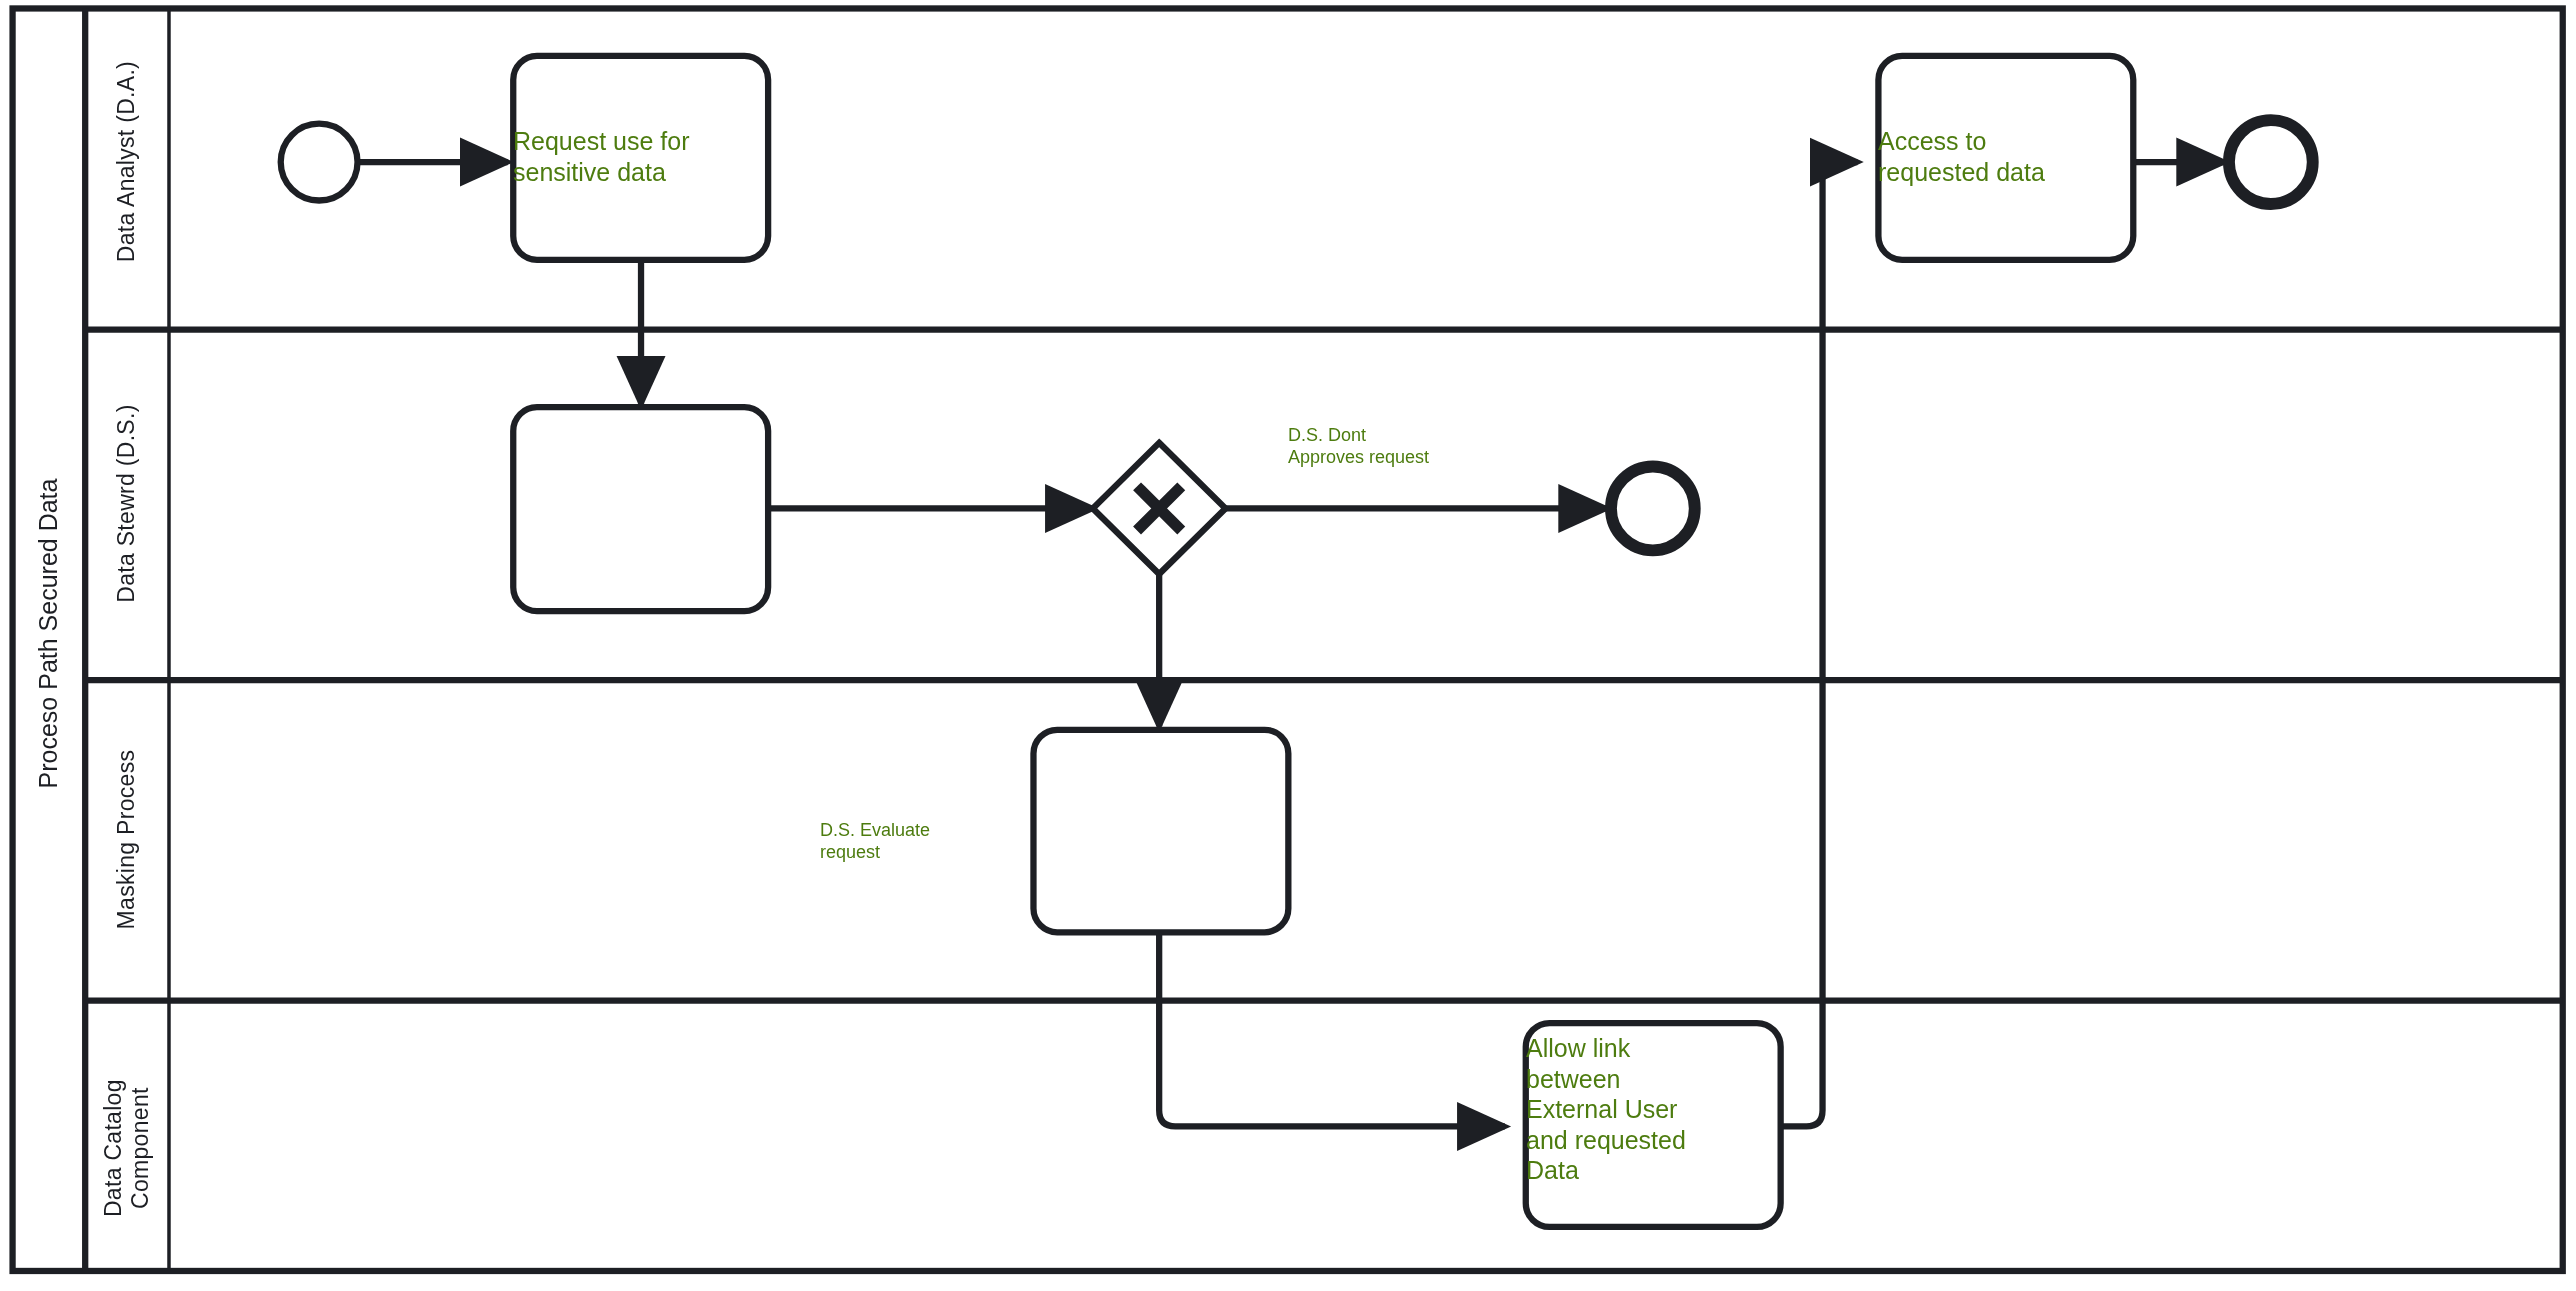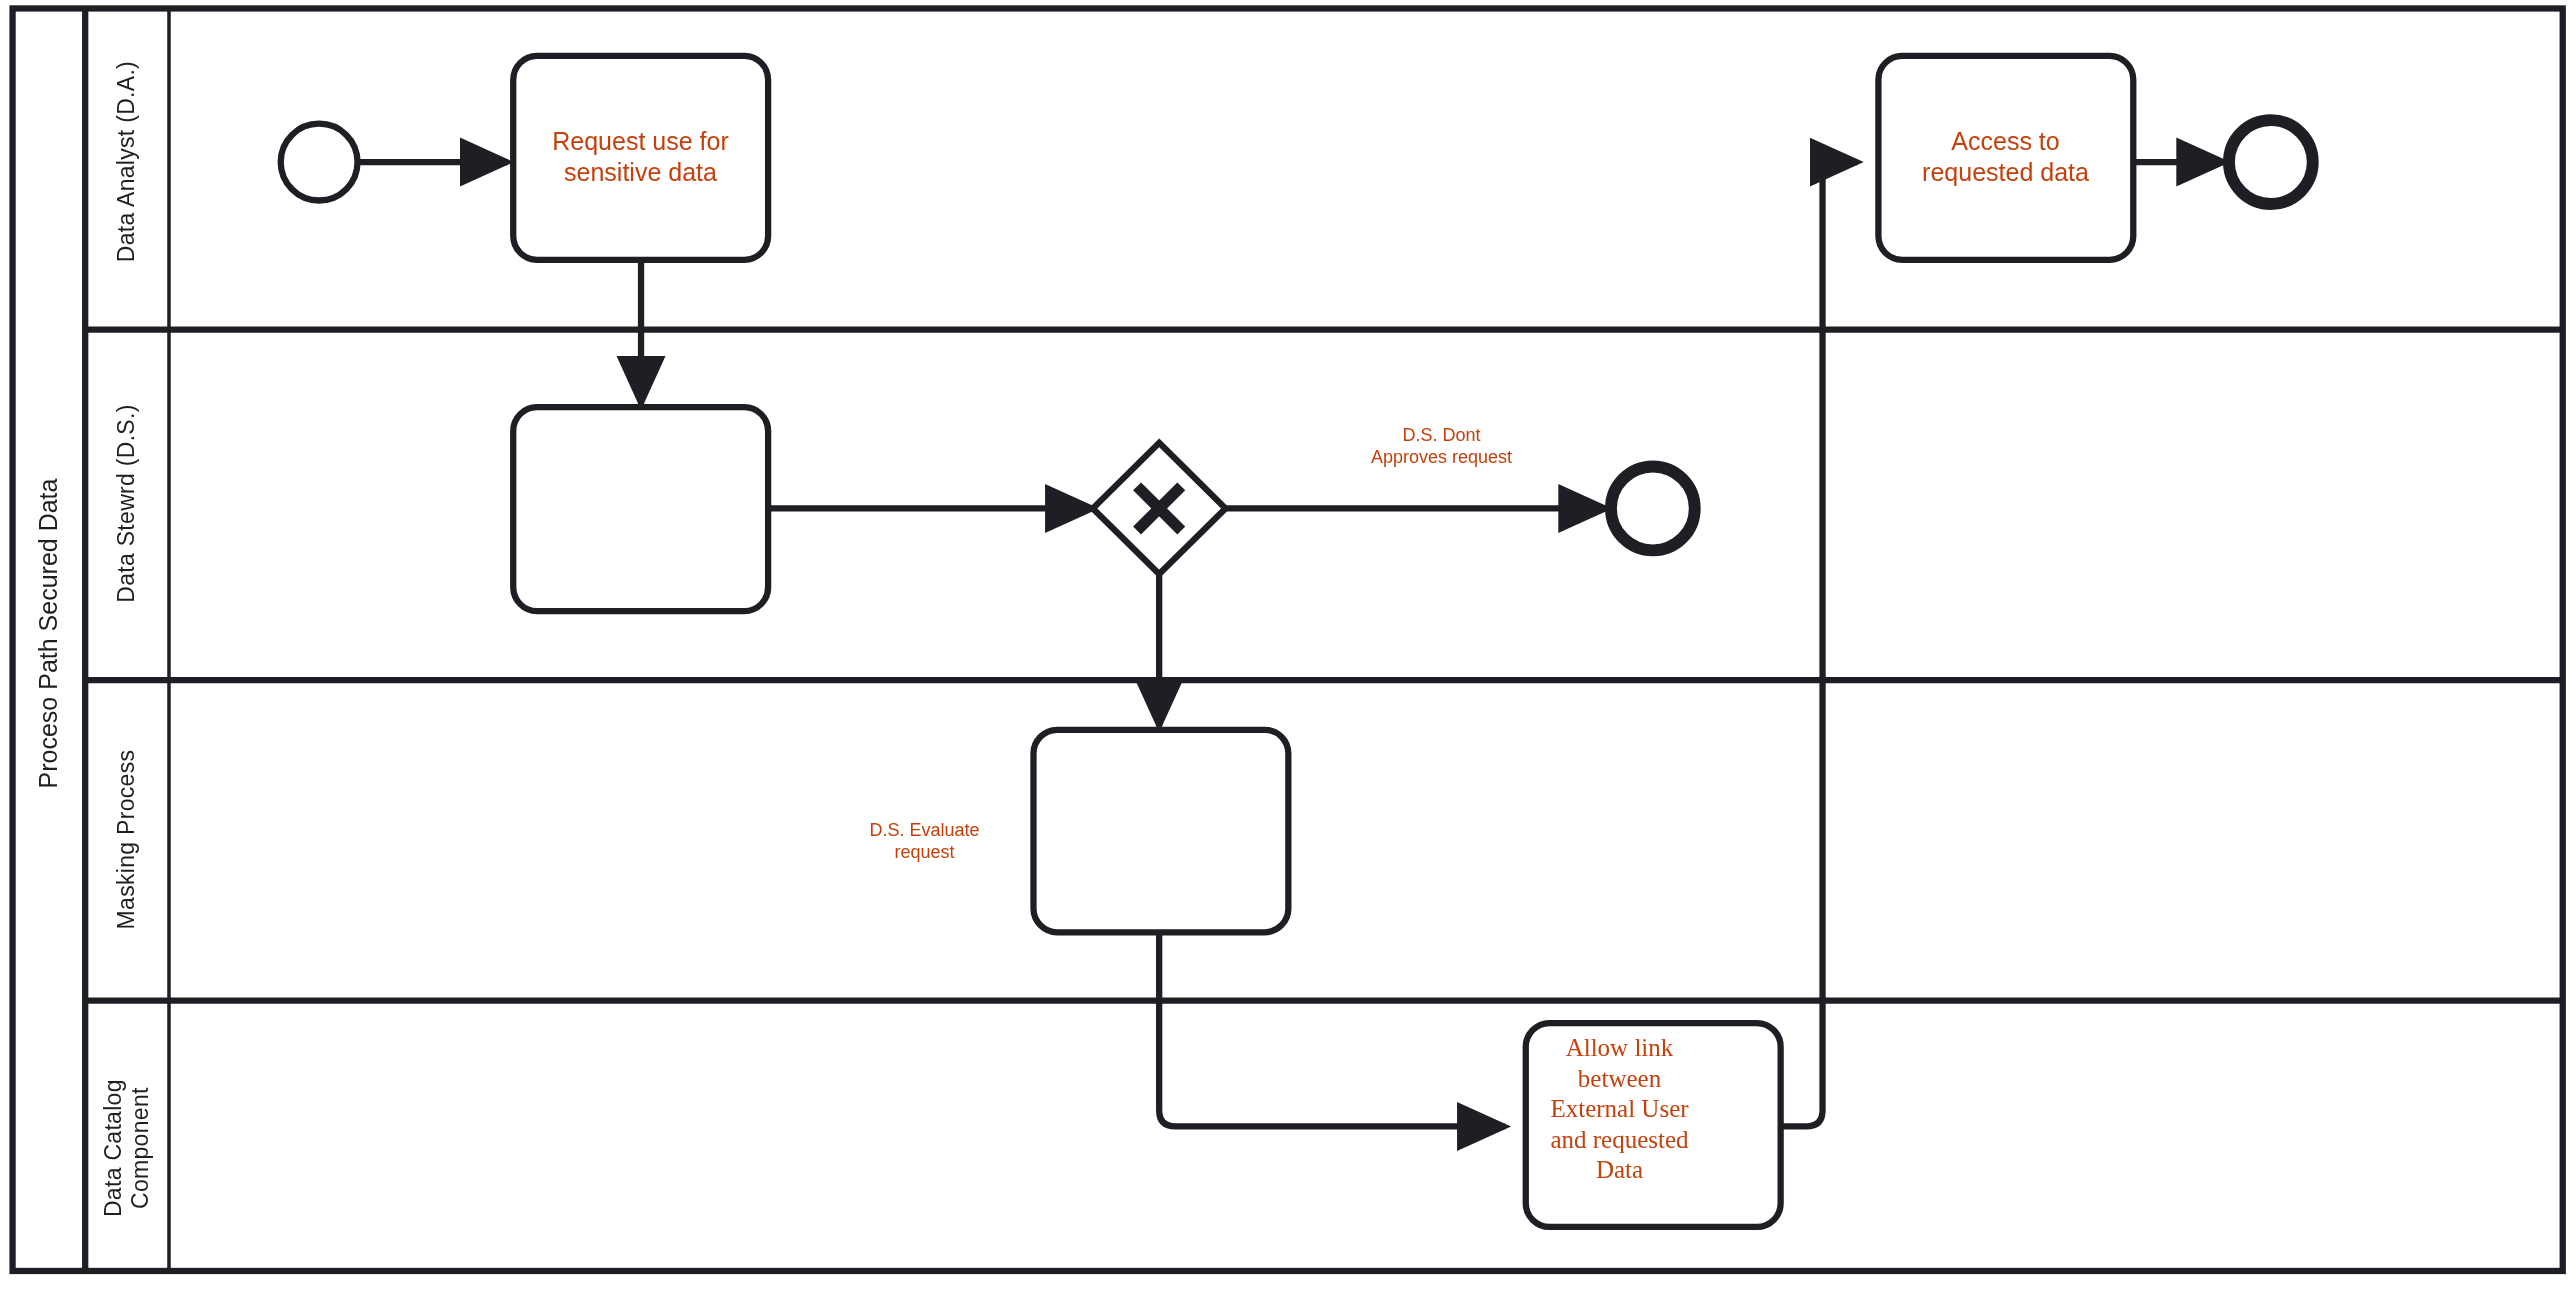--- a/index.html
+++ b/index.html
@@ -21,23 +21,23 @@
   }
   #diagram-svg {
     position: absolute;
     left: 0;
     top: 0;
     width: 2576px;
     height: 1292px;
   }
   .lbl {
     position: absolute;
-    text-align: center;
+    text-align: left;
     line-height: 1.22;
-    color: #c2410c;
+    color: #4d7c0f;
     white-space: pre-line;
     pointer-events: none;
   }
   .task-label {
     font-size: 25px;
   }
   .flow-label {
     font-size: 18px;
   }
   .lane-label {
@@ -138,21 +138,21 @@
   <div class="lane-label" style="left:-30px; top:826px; width:314px;">Masking Process</div>
 
   <div class="lane-label" style="left:-30px; top:1121px; width:314px;">Data Catalog
 Component</div>
 
   <div class="lbl task-label" style="left:513px; top:126px; width:255px;">Request use for
 sensitive data</div>
 
 
 
-  <div class="lbl task-label" style="left:1492px; top:1033px; width:255px;font-family:Liberation Serif, serif;">Allow link
+  <div class="lbl task-label" style="left:1526px; top:1033px; width:255px;">Allow link
 between
 External User
 and requested
 Data</div>
 
   <div class="lbl task-label" style="left:1878px; top:126px; width:255px;">Access to
 requested data</div>
 
   <div class="lbl flow-label" style="left:1288px; top:425px; width:307px;">D.S. Dont
 Approves request</div>

